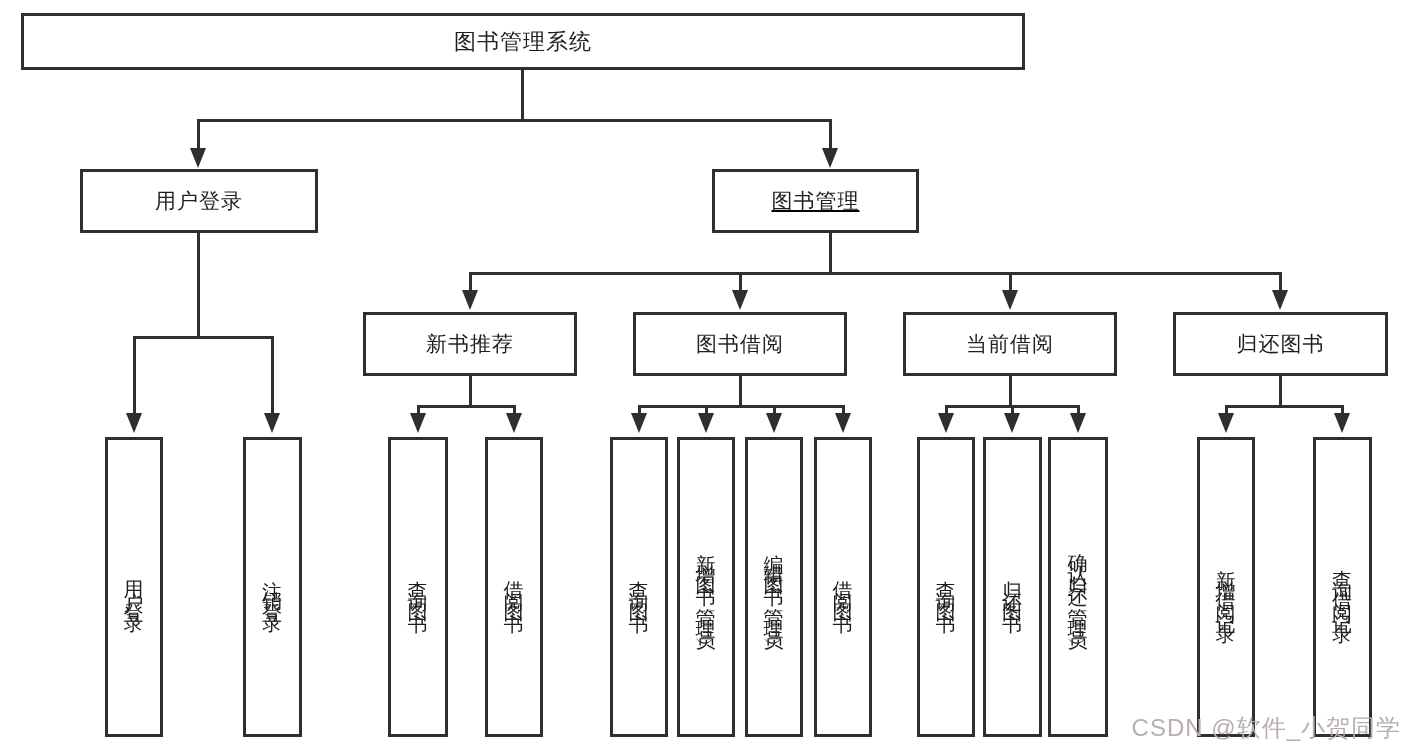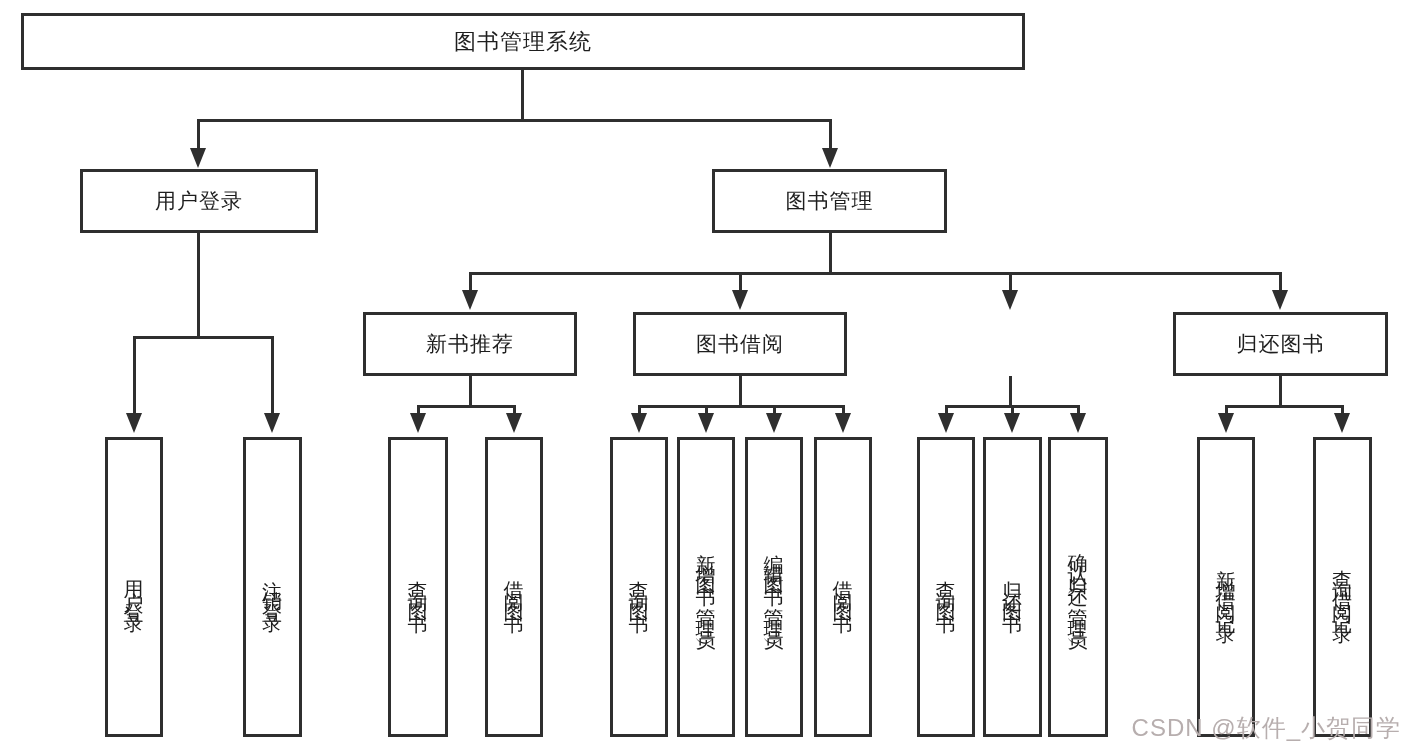--- a/index.html
+++ b/index.html
@@ -33,29 +33,32 @@
 
 <div id="canvas">
 
   <div class="box" style="left:21px; top:13px; width:1004px; height:57px;">
     <span class="h-label root-label">图书管理系统</span>
   </div>
 
   <div class="box" style="left:80px; top:169px; width:238px; height:64px;">
     <span class="h-label">用户登录</span>
   </div>
-  <div class="box" style="left:712px; top:169px; width:235px; height:64px;">
+  <div class="box" style="left:712px; top:169px; width:207px; height:64px;text-decoration:underline;">
     <span class="h-label">图书管理</span>
   </div>
 
   <div class="box" style="left:363px; top:312px; width:214px; height:64px;">
     <span class="h-label">新书推荐</span>
   </div>
   <div class="box" style="left:633px; top:312px; width:214px; height:64px;">
     <span class="h-label">图书借阅</span>
+  </div>
+  <div class="box" style="left:903px; top:312px; width:214px; height:64px;">
+    <span class="h-label">当前借阅</span>
   </div>
   <div class="box" style="left:1173px; top:312px; width:215px; height:64px;">
     <span class="h-label">归还图书</span>
   </div>
 
   <div class="box" style="left:105px; top:437px; width:58px; height:300px;">
     <span class="v-label">用户登录</span>
   </div>
   <div class="box" style="left:243px; top:437px; width:59px; height:300px;">
     <span class="v-label">注销登录</span>

